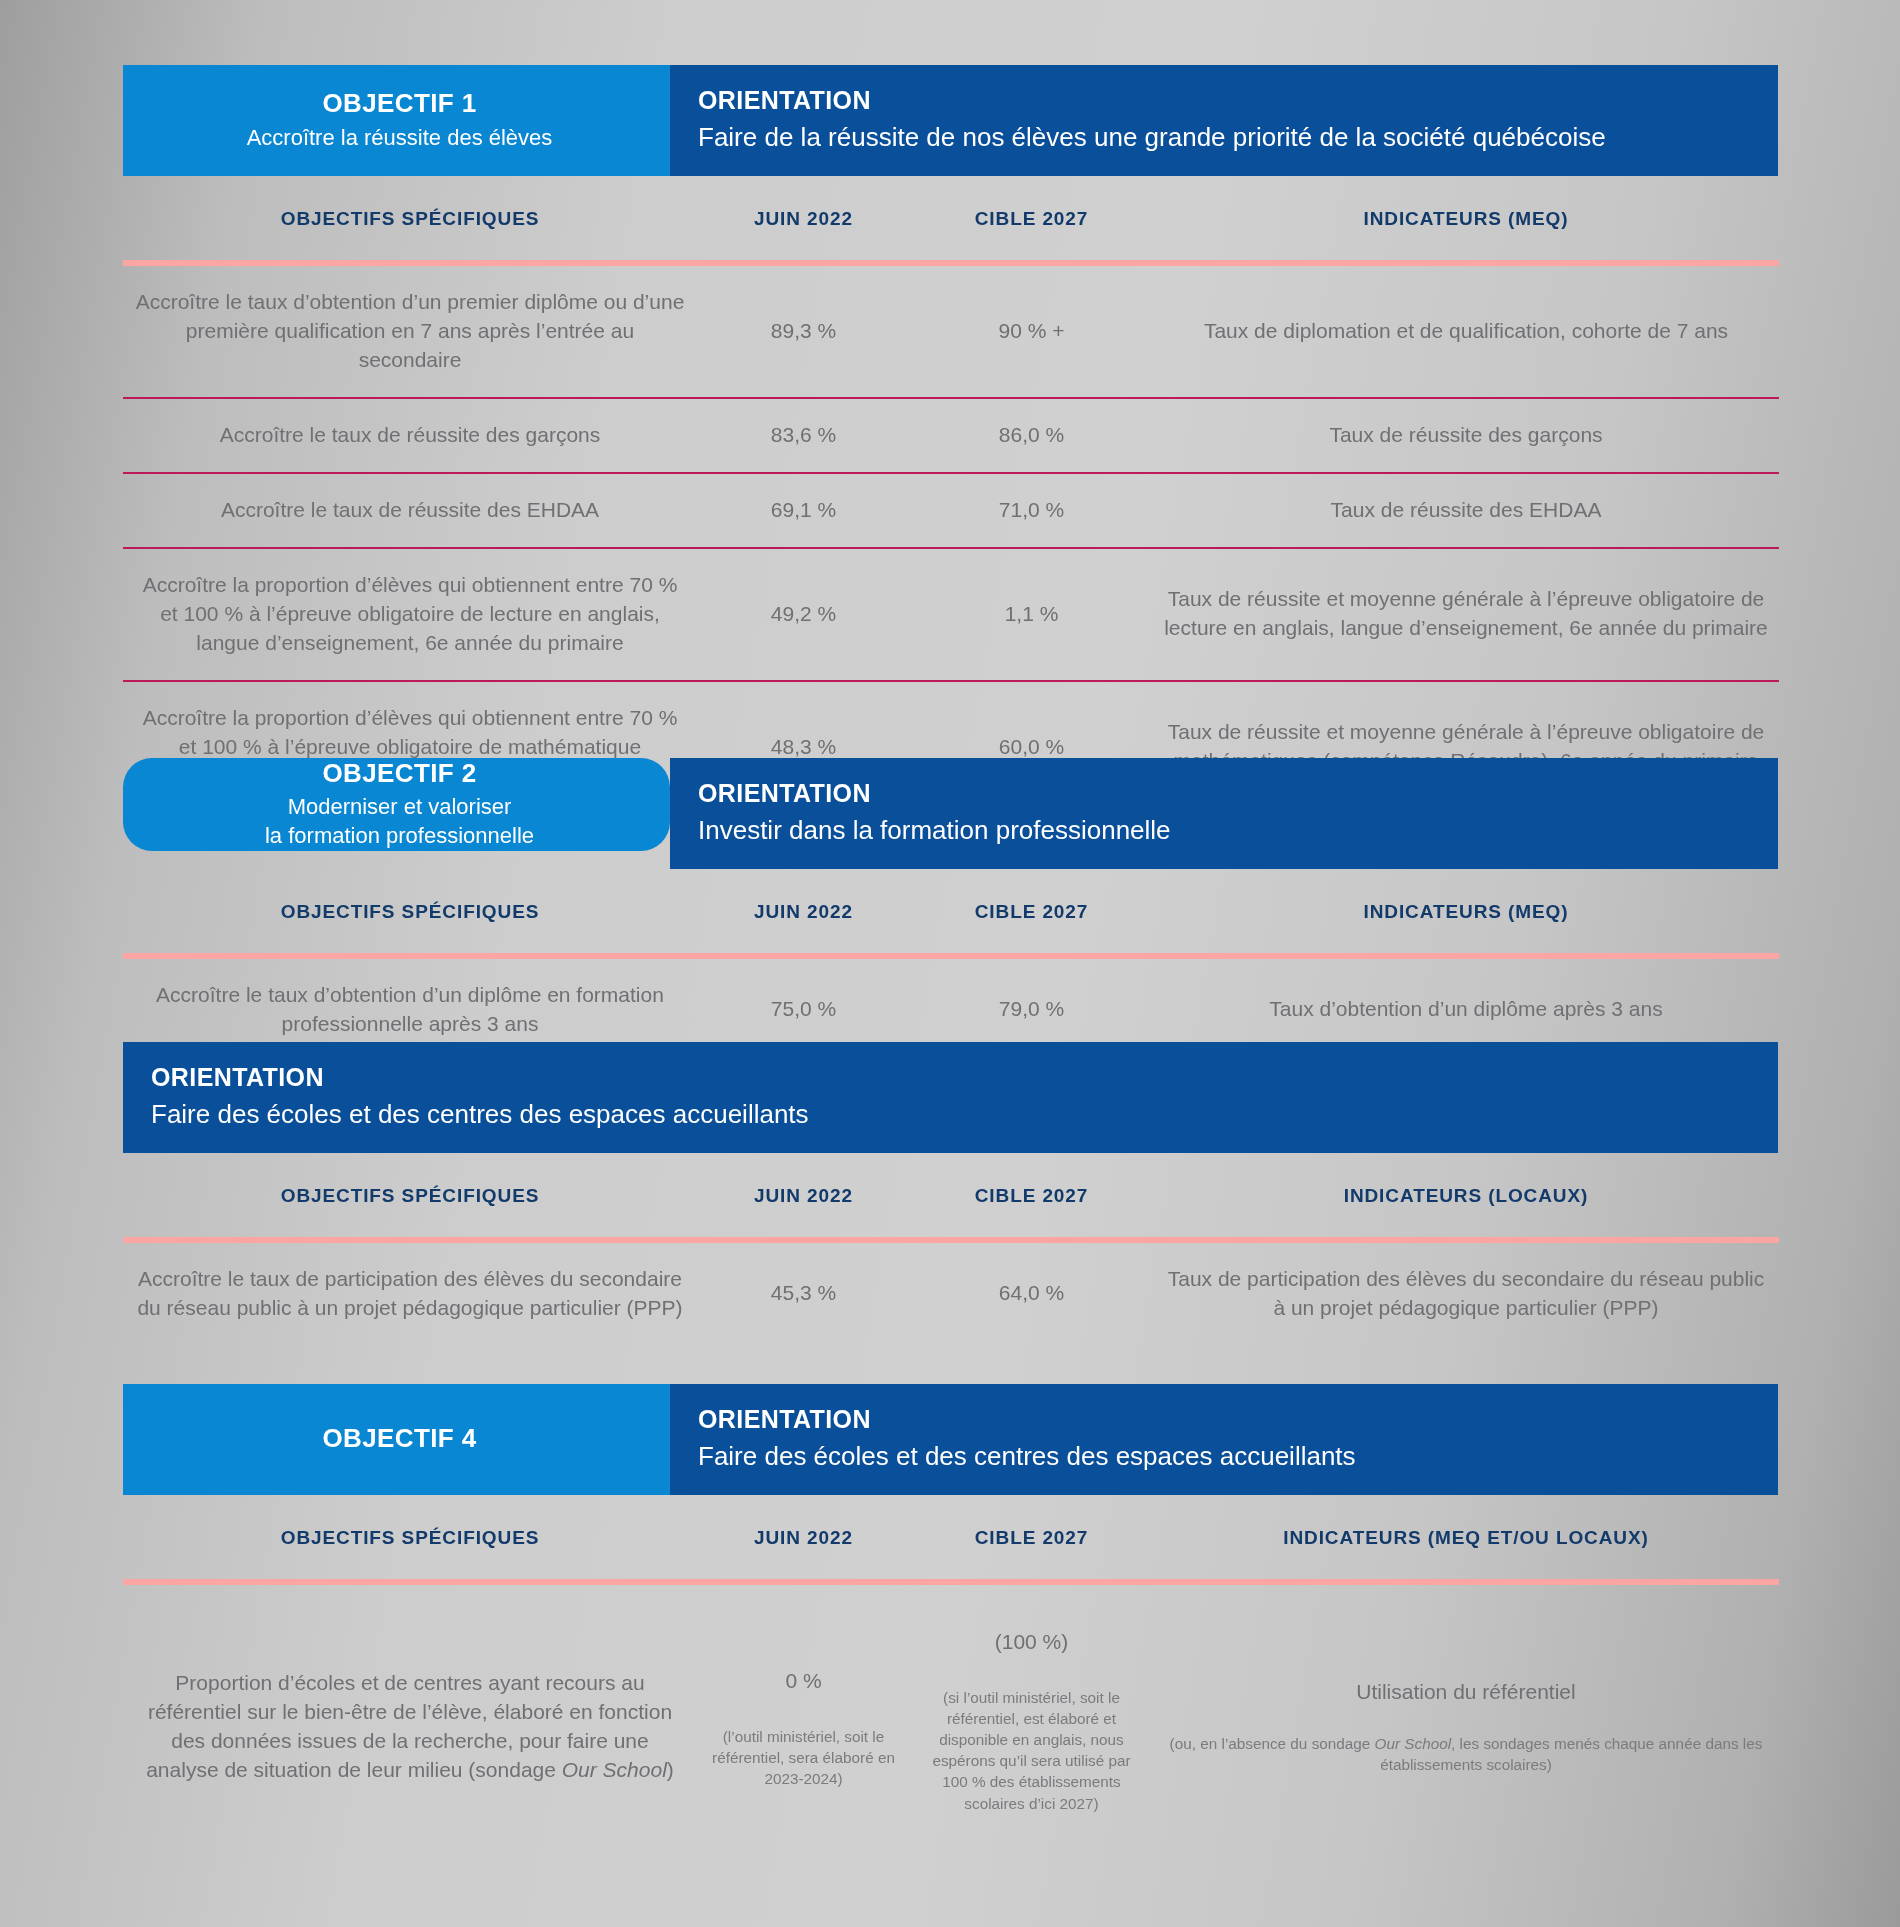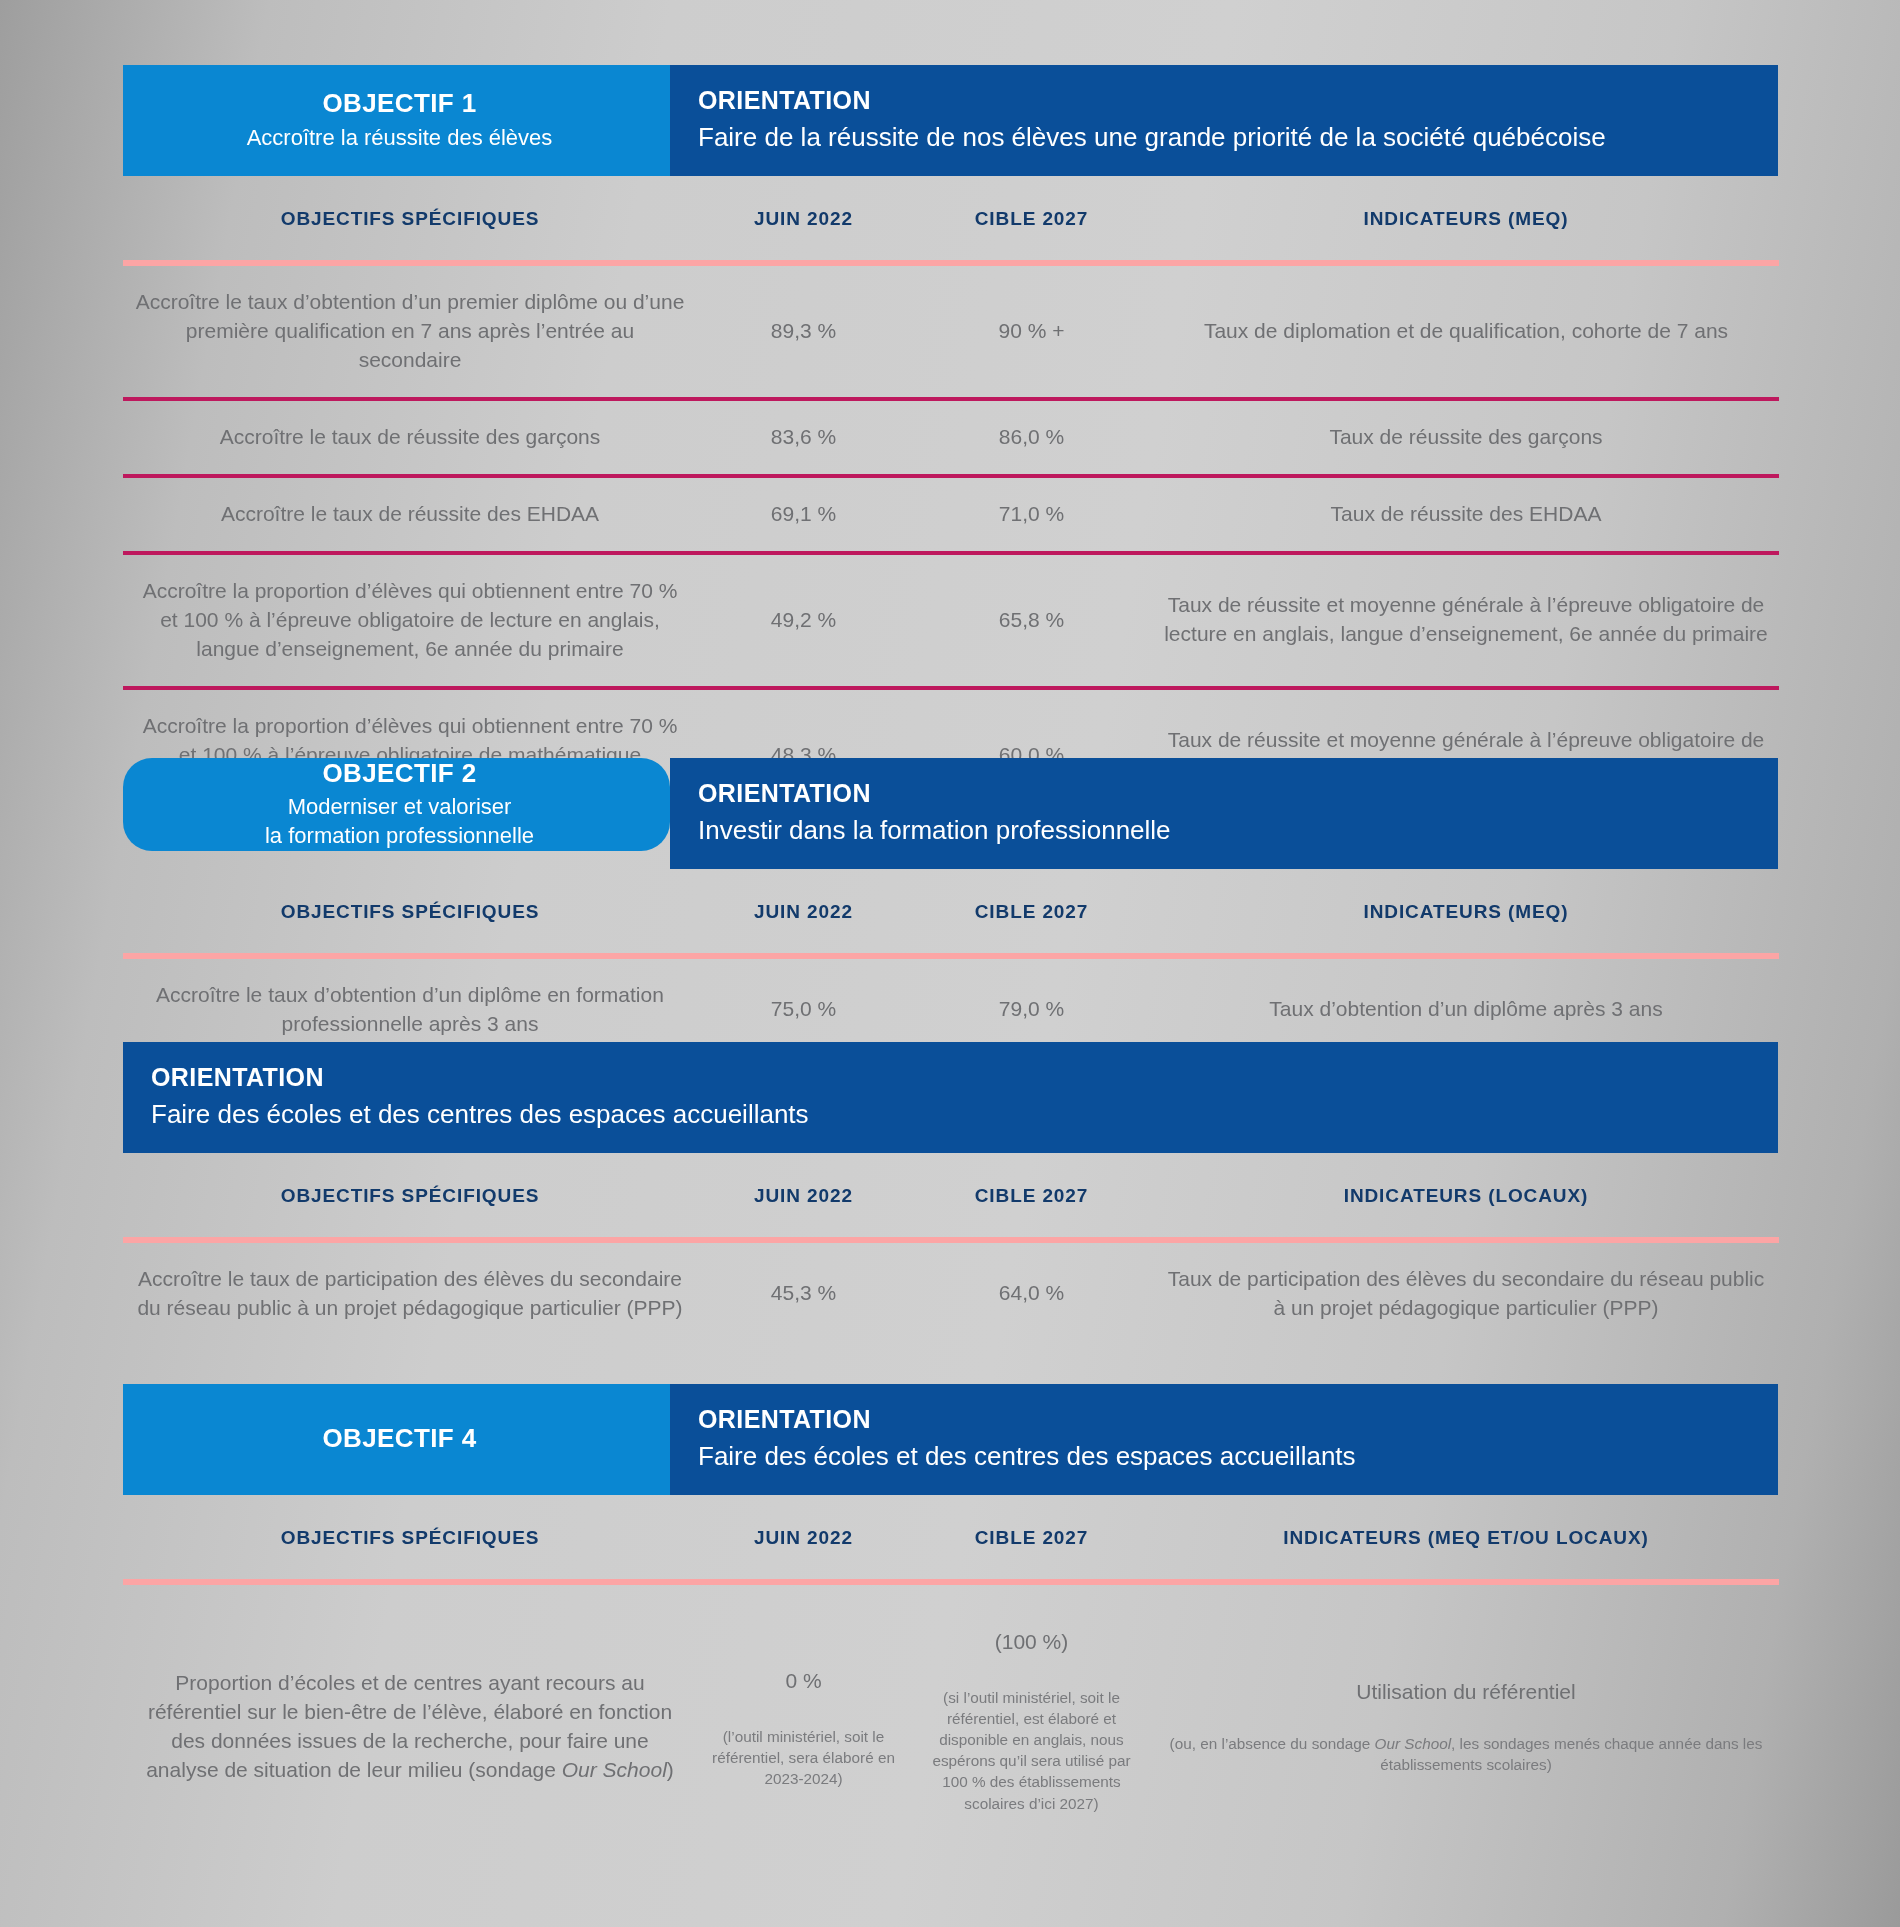--- a/index.html
+++ b/index.html
@@ -83,21 +83,21 @@
     vertical-align: middle;
     border-bottom: 6px solid #fca5a5;
   }
   table.obj-table td {
     font-size: 21px;
     color: #6f7073;
     text-align: center;
     vertical-align: middle;
     padding: 22px 10px 22px 10px;
     line-height: 1.38;
-    border-bottom: 4px solid #be185d;
+    border-bottom: 2px solid #be185d;
   }
   table.obj-table tr.last-row td { border-bottom: none; }
 
   col.c-spec  { width: 574px; }
   col.c-juin  { width: 213px; }
   col.c-cible { width: 243px; }
   col.c-ind   { width: 626px; }
 
   .cell-note {
     display: block;
@@ -157,21 +157,21 @@
         </tr>
         <tr>
           <td>Accroître le taux de réussite des EHDAA</td>
           <td>69,1 %</td>
           <td>71,0 %</td>
           <td>Taux de réussite des EHDAA</td>
         </tr>
         <tr>
           <td>Accroître la proportion d’élèves qui obtiennent entre 70 % et 100 % à l’épreuve obligatoire de lecture en anglais, langue d’enseignement, 6e année du primaire</td>
           <td>49,2 %</td>
-          <td>65,8 %</td>
+          <td>1,1 %</td>
           <td>Taux de réussite et moyenne générale à l’épreuve obligatoire de lecture en anglais, langue d’enseignement, 6e année du primaire</td>
         </tr>
         <tr class="last-row">
           <td>Accroître la proportion d’élèves qui obtiennent entre 70 % et 100 % à l’épreuve obligatoire de mathématique (compétence Résoudre), 6e année du primaire</td>
           <td>48,3 %</td>
           <td>60,0 %</td>
           <td>Taux de réussite et moyenne générale à l’épreuve obligatoire de mathématiques (compétence Résoudre), 6e année du primaire</td>
         </tr>
       </tbody>
     </table>

